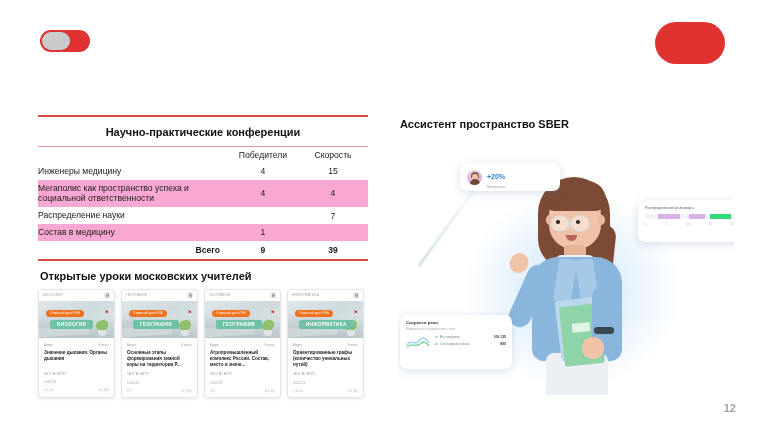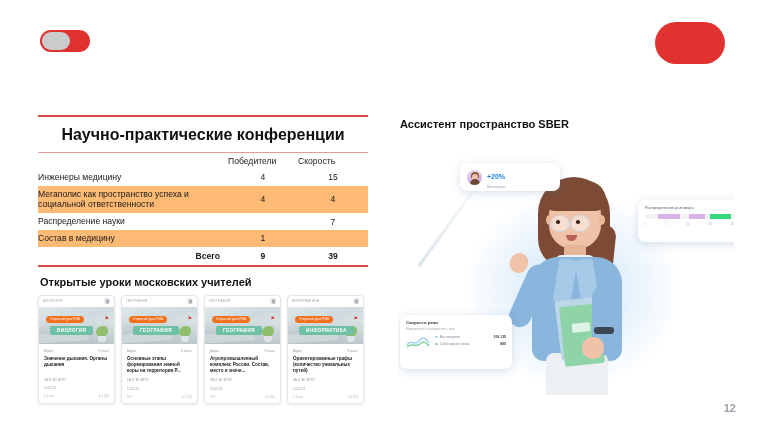--- a/index.html
+++ b/index.html
@@ -36,36 +36,36 @@
     background:#e0322f;border-radius:21px;
   }
 
   
   .left-col{position:absolute;left:38px;top:115px;width:330px;}
 
   .rule-red{height:2px;background:#d84a45;width:100%;}
   .rule-red.thin{height:1px;background:#e29d9b;}
 
   .conf-title{
-    text-align:center;font-size:16px;font-weight:bold;color:#111;
+    text-align:center;font-size:11px;font-weight:bold;color:#111;
     padding:9px 0 8px 0;
   }
 
   table.conf{
     width:100%;border-collapse:collapse;font-size:8.6px;color:#1a1a1a;
   }
   table.conf th{
-    font-weight:400;color:#222;padding:3px 0 3px 0;text-align:left;
+    font-weight:400;color:#222;padding:3px 0 3px 0;text-align:center;
     font-size:8.6px;
   }
   table.conf th.c-name{text-align:left;}
   table.conf td{padding:3px 0;vertical-align:middle;}
   table.conf td.c-name{text-align:left;line-height:1.25;padding-right:6px;}
   table.conf td.num{text-align:center;width:70px;}
-  table.conf tr.alt{background:#fdba74;}
+  table.conf tr.alt{background:#f9a8d4;}
   table.conf tr.total td{font-weight:bold;padding-top:4px;padding-bottom:4px;}
   table.conf td.total-lbl{text-align:right;padding-right:8px;font-weight:bold;}
 
   .subsec-title{
     font-size:11px;font-weight:bold;color:#111;margin:9px 0 7px 2px;
   }
 
   
   .cards{display:flex;gap:6px;}
   .card{

